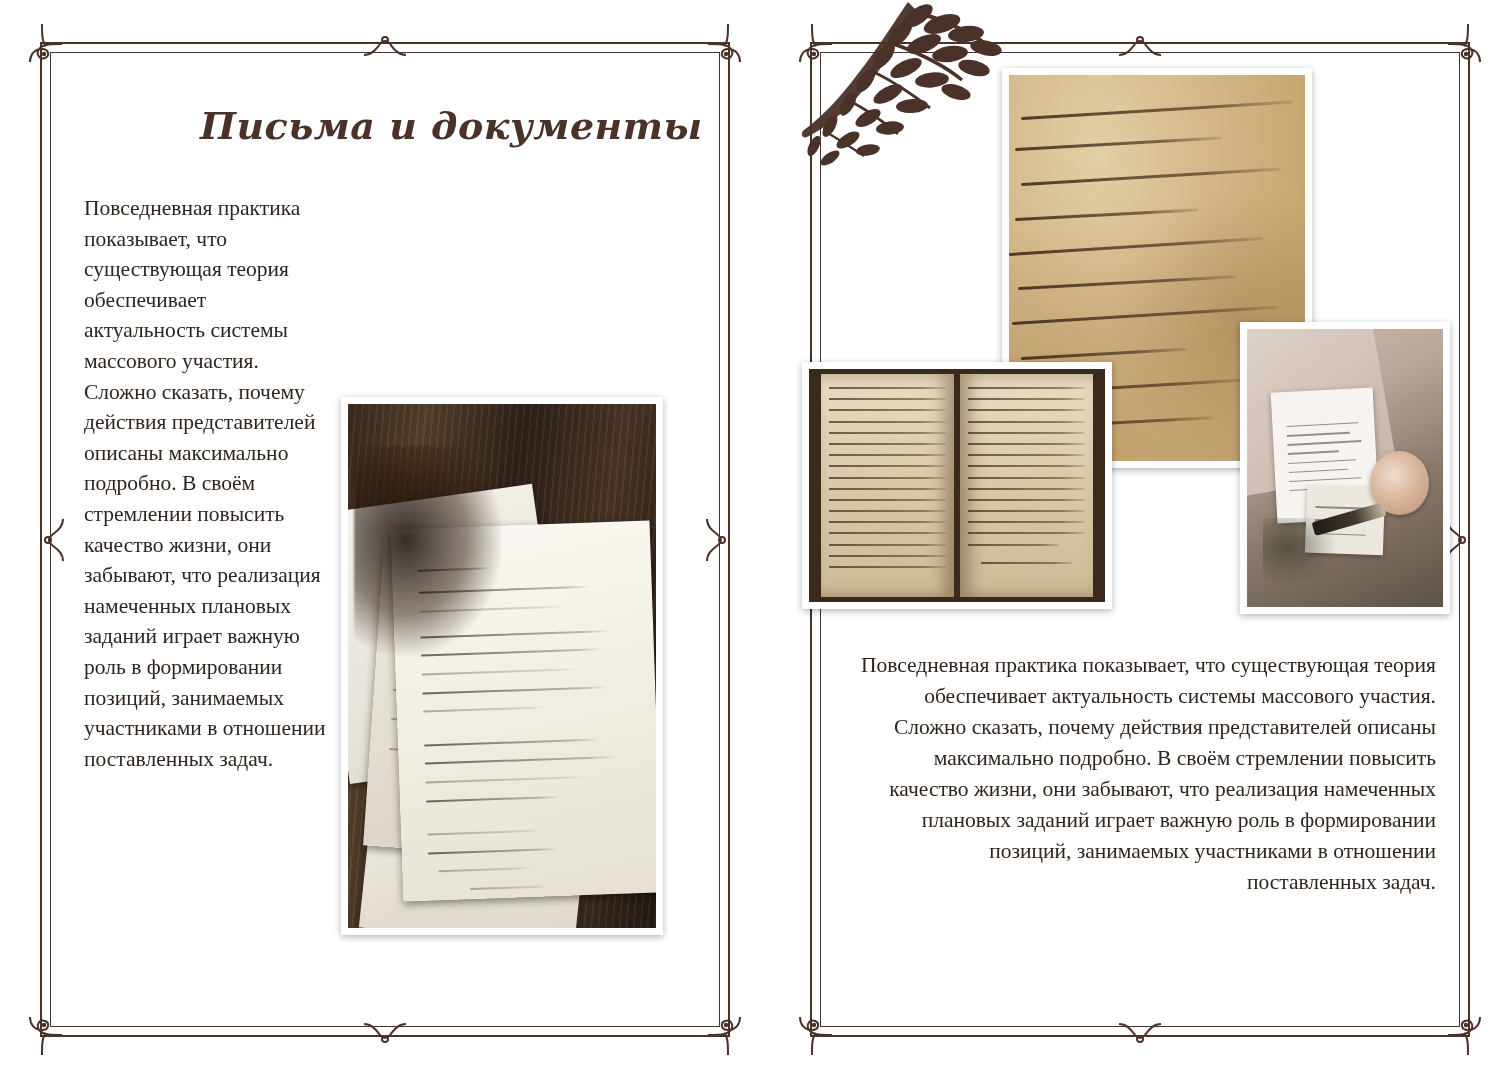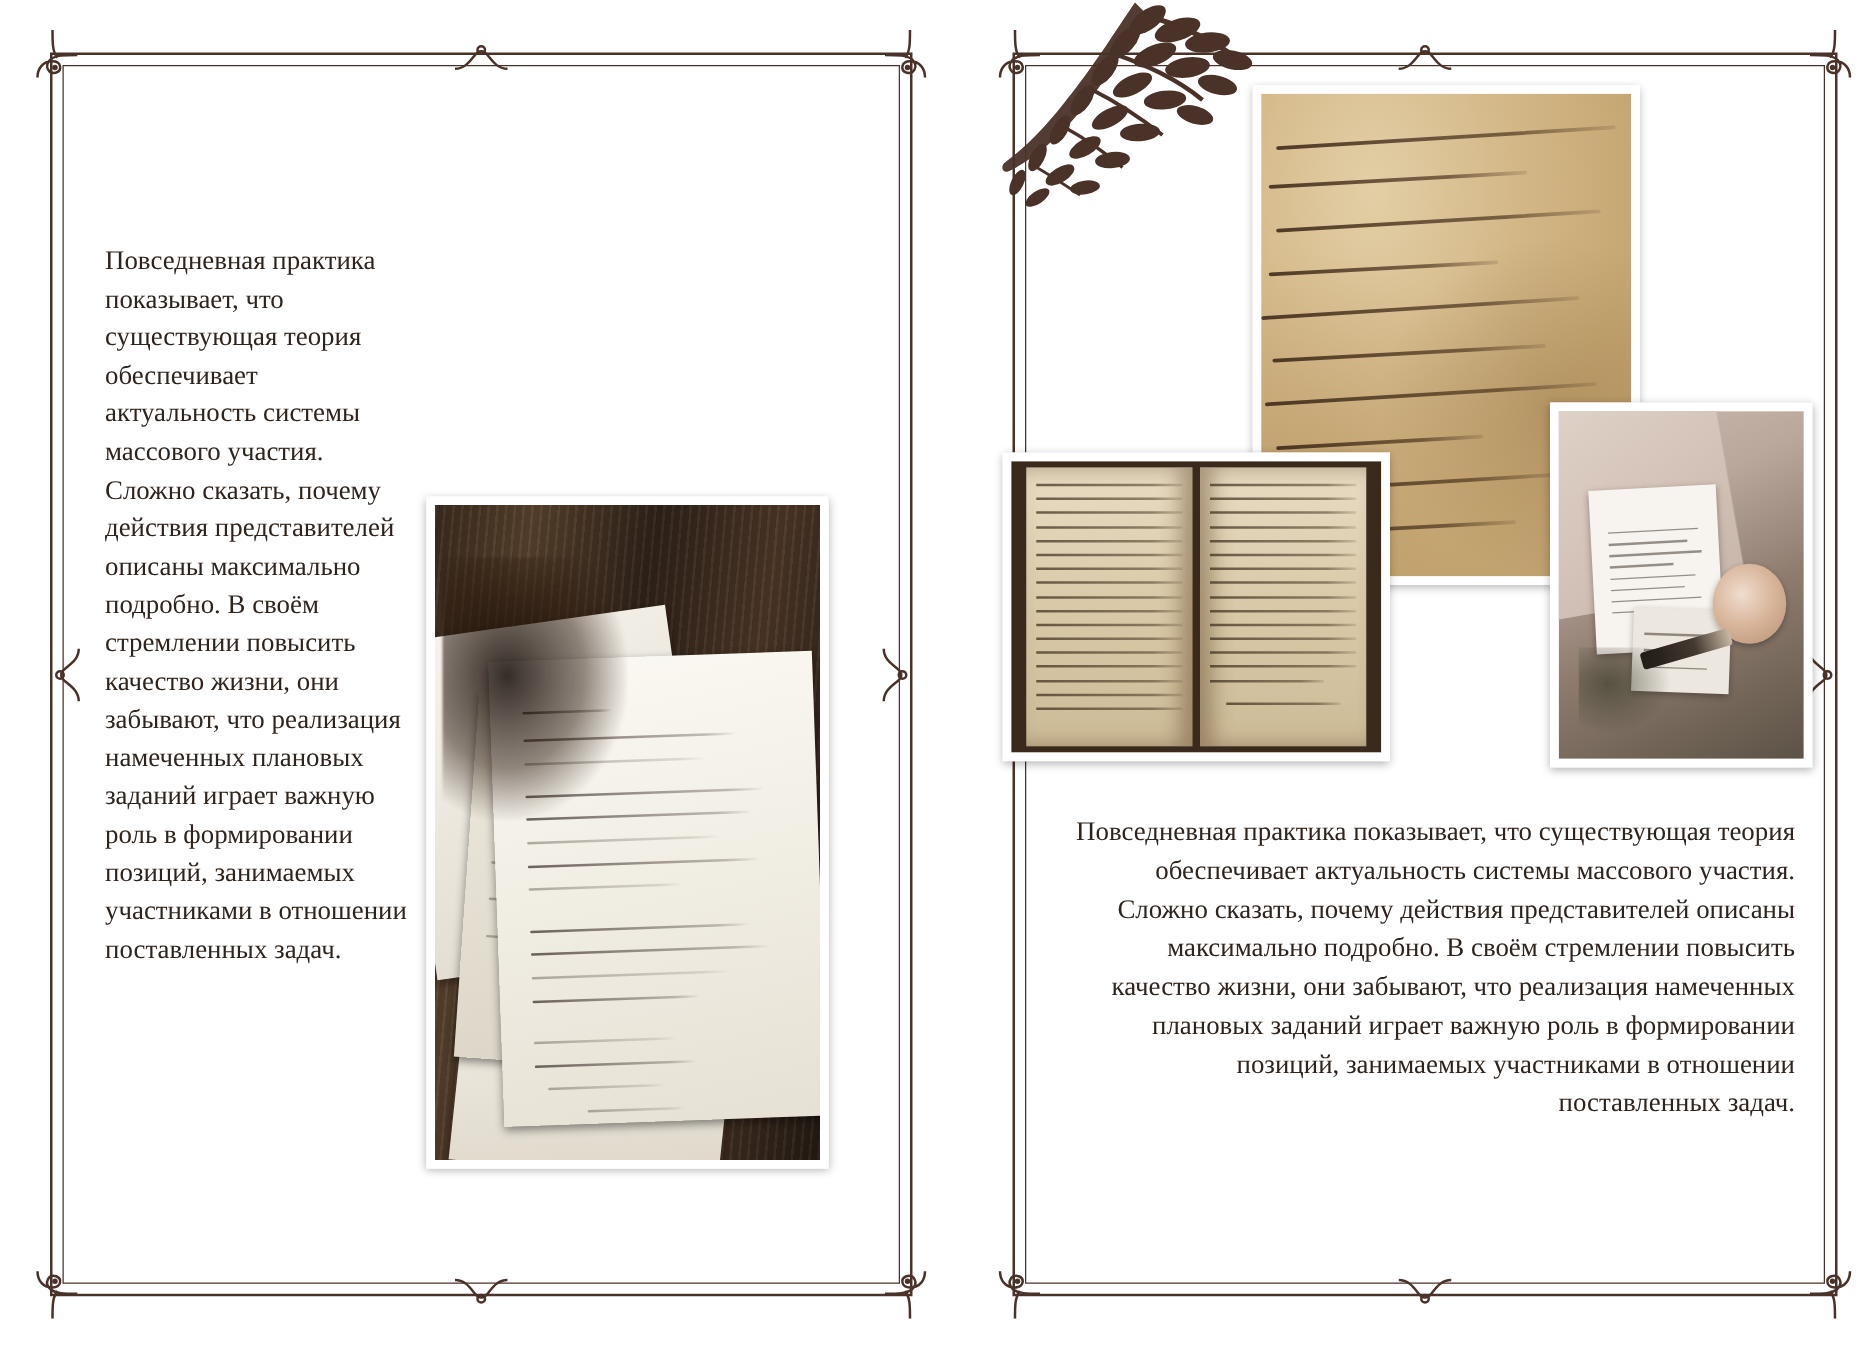--- a/index.html
+++ b/index.html
@@ -376,20 +376,21 @@
         </svg>
       </div>
       <div class="edge-orn edge-right">
         <svg width="46" height="26" viewBox="0 0 46 26" fill="none" stroke="currentColor" stroke-width="2">
           <path d="M2 24 C10 24 14 18 18 13 C21 9 25 9 28 13 C32 18 36 24 44 24"></path>
           <circle cx="23" cy="9" r="3"></circle>
         </svg>
       </div>
     </div>
 
+    <div class="title">Письма и документы</div>
 
     <div class="body-left">Повседневная практика показывает, что существующая теория обеспечивает актуальность системы массового участия. Сложно сказать, почему действия представителей описаны максимально подробно. В своём стремлении повысить качество жизни, они забывают, что реализация намеченных плановых заданий играет важную роль в формировании позиций, занимаемых участниками в отношении поставленных задач.</div>
 
     <div class="photo" id="photo-letters-wood">
       <div class="scene">
         <div class="wood-bg"></div>
         <div class="sheet sheet-a"></div>
         <div class="sheet sheet-d"></div>
         <div class="sheet sheet-b">
           <div class="hand-line faint" style="left:8%;top:16%;width:70%"></div>

